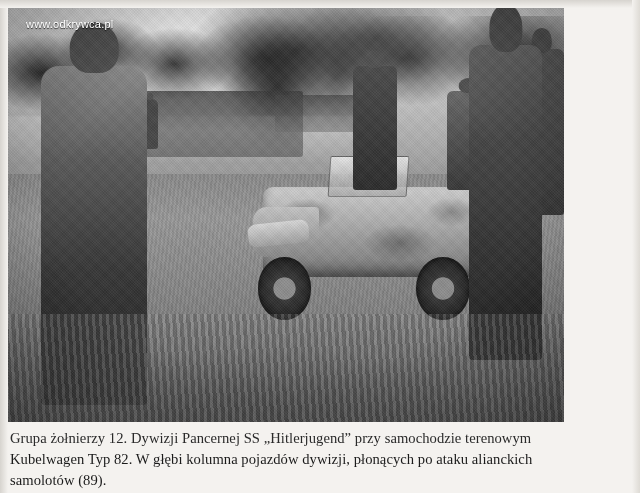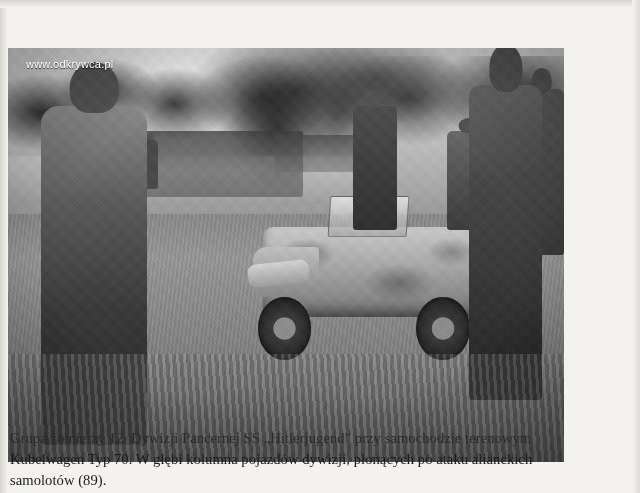--- a/index.html
+++ b/index.html
@@ -25,21 +25,20 @@
   
   .photo {
     position: absolute;
     left: 8px;
     top: 8px;
     width: 556px;
     height: 414px;
     overflow: hidden;
     background: #737373;
     filter: grayscale(100%) contrast(105%);
-    margin-top: 40px;
   }
 
   
   .sky {
     position: absolute;
     left: 0; top: 0; width: 100%; height: 46%;
     background:
       radial-gradient(ellipse 160px 90px at 52% 22%, rgba(20,20,20,0.72), rgba(20,20,20,0) 68%),
       radial-gradient(ellipse 120px 70px at 66% 16%, rgba(30,30,30,0.55), rgba(30,30,30,0) 70%),
       radial-gradient(ellipse 200px 120px at 30% 10%, rgba(240,240,238,0.85), rgba(200,200,198,0) 72%),
@@ -316,20 +315,20 @@
 
     <div class="grass-foreground"></div>
     <div class="vignette"></div>
     <div class="grain"></div>
 
     <div class="watermark">www.odkrywca.pl</div>
   </div>
 
   <div class="caption">
     <span class="line">Grupa żołnierzy 12. Dywizji Pancernej SS „Hitlerjugend” przy samochodzie terenowym</span>
-    <span class="line">Kubelwagen Typ 70. W głębi kolumna pojazdów dywizji, płonących po ataku alianckich</span>
+    <span class="line">Kubelwagen Typ 82. W głębi kolumna pojazdów dywizji, płonących po ataku alianckich</span>
     <span class="line">samolotów (89).</span>
   </div>
 
   <div class="scan-edge-left"></div>
   <div class="scan-edge-top"></div>
   <div class="scan-edge-right"></div>
 </div>
 
 </body></html>

